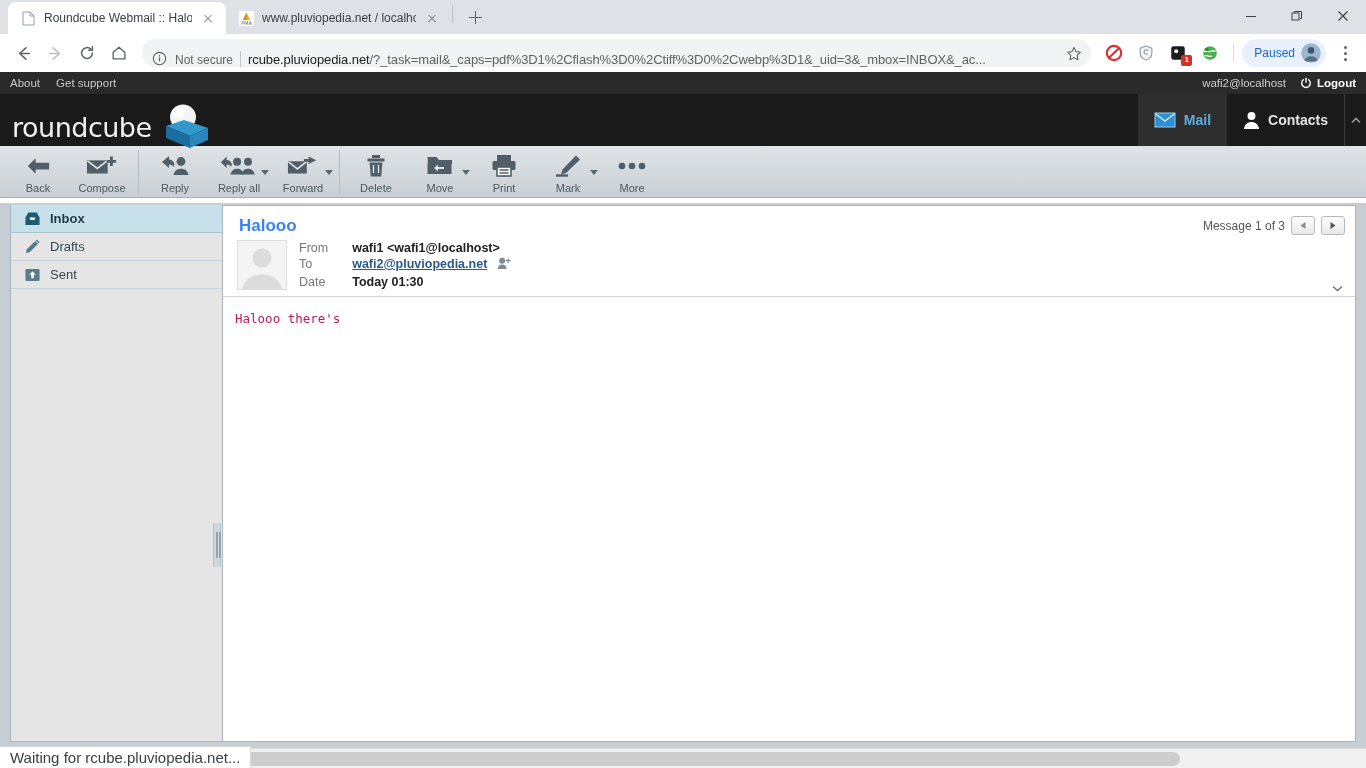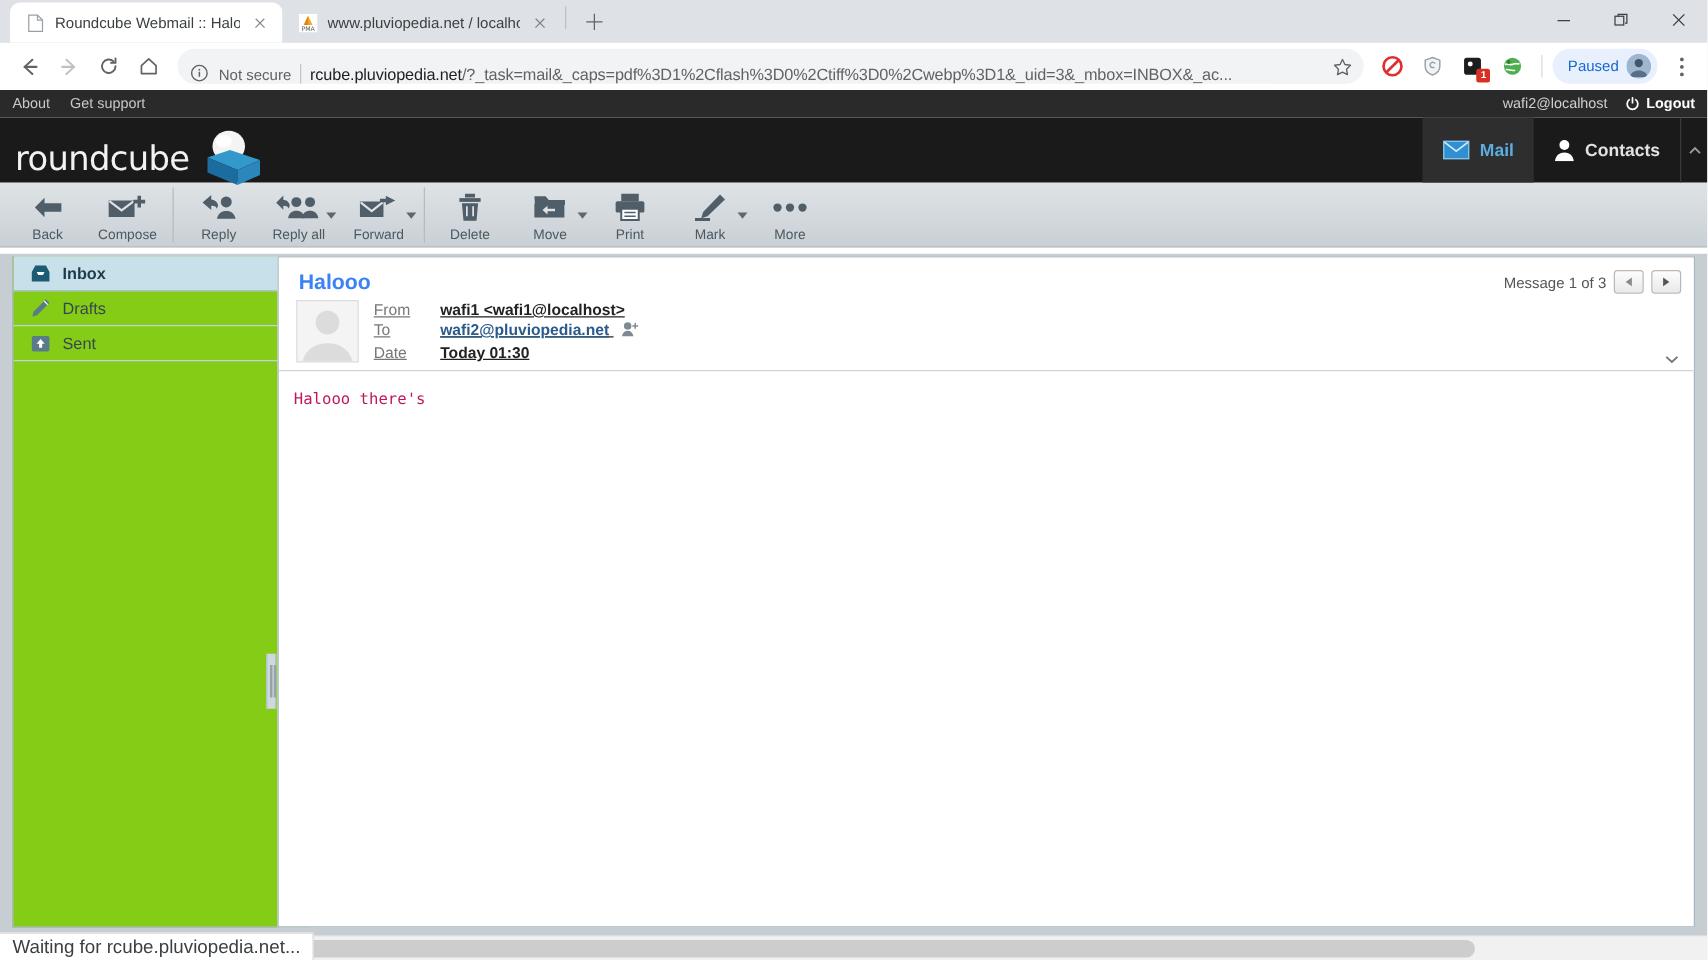--- a/index.html
+++ b/index.html
@@ -108,21 +108,21 @@
   .tbbtn .tbicon { height: 27px; display: flex; align-items: center; justify-content: center; }
   .tbbtn .tblabel { margin-top: 3px; font-size: 11px; color: #4b5860; }
   .tbarrow { position: absolute; right: 2px; top: 24px; width: 0; height: 0;
              border-left: 4px solid transparent; border-right: 4px solid transparent; border-top: 5px solid #5b686f; }
   .tb-divider { width: 1px; height: 44px; background: #b4bcc2; margin: 4px 4px 0 4px; }
 
   
   .rc-main { position: absolute; left: 0; right: 0; top: 131px; bottom: 20px; background: #c6ced4; }
   .rc-folders {
     position: absolute; left: 10px; top: 2px; width: 237px; bottom: 6px;
-    background: #84cc16; border: 1px solid #a9b6bd; border-top: none;
+    background: #e5e5e5; border: 1px solid #a9b6bd; border-top: none;
   }
   .folder {
     height: 28px; display: flex; align-items: center; gap: 9px; padding-left: 12px;
     border-bottom: 1px solid #c3d3da; font-size: 13px; color: #36474f;
   }
   .folder.selected { background: #c8e0ea; font-weight: bold; color: #1d3b48; border-bottom-color: #a9c4d0; }
   .folder .ficon { width: 18px; height: 18px; display: flex; align-items: center; justify-content: center; }
 
   .splitter { position: absolute; left: 213px; top: 320px; width: 8px; height: 44px; }
   .splitter .bar { width: 8px; height: 44px; background: #ced9de; border-left: 1px solid #b3c2c9; border-right: 1px solid #b3c2c9; position: relative; }
@@ -143,21 +143,21 @@
   .navarrow {
     width: 24px; height: 19px; border: 1px solid #b9b9b9; border-radius: 3px;
     background: linear-gradient(#fdfdfd, #e9e9e9); display: flex; align-items: center; justify-content: center;
   }
   .msg-from { display: flex; gap: 12px; align-items: flex-start; }
   .contact-photo {
     width: 50px; height: 50px; border: 1px solid #ddd; background: #f4f4f4;
     display: flex; align-items: flex-end; justify-content: center; overflow: hidden; flex: 0 0 50px; margin-left: 2px;
   }
   .hdr-table { font-size: 12.5px; color: #333; border-spacing: 0; }
-  .hdr-table td { padding: 1px 0; vertical-align: top; text-decoration: underline; }
+  .hdr-table td { padding: 1px 0; vertical-align: top; }
   .hdr-label { color: #777; padding-right: 24px !important; font-size: 12.5px; font-weight: normal; }
   .hdr-value { font-weight: bold; color: #222; }
   .hdr-value a { color: #2a5a8c; text-decoration: underline; font-weight: bold; }
   .addcontact { display: inline-block; margin-left: 6px; vertical-align: -2px; }
   .expand-chev { position: absolute; right: 12px; bottom: 2px; color: #777; font-size: 11px; }
 
   .msg-body {
     padding: 14px 12px; font-family: "DejaVu Sans Mono", "Liberation Mono", monospace;
     font-size: 12.5px; color: #be185d; white-space: pre-wrap;
   }

